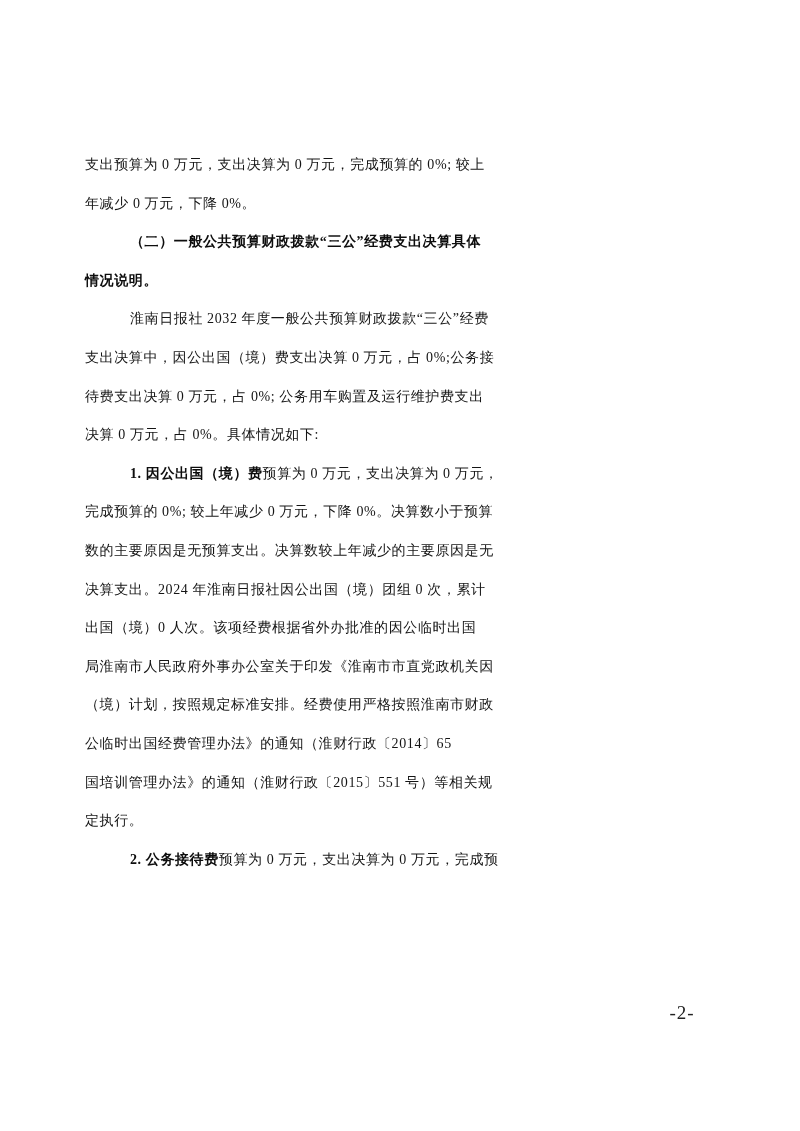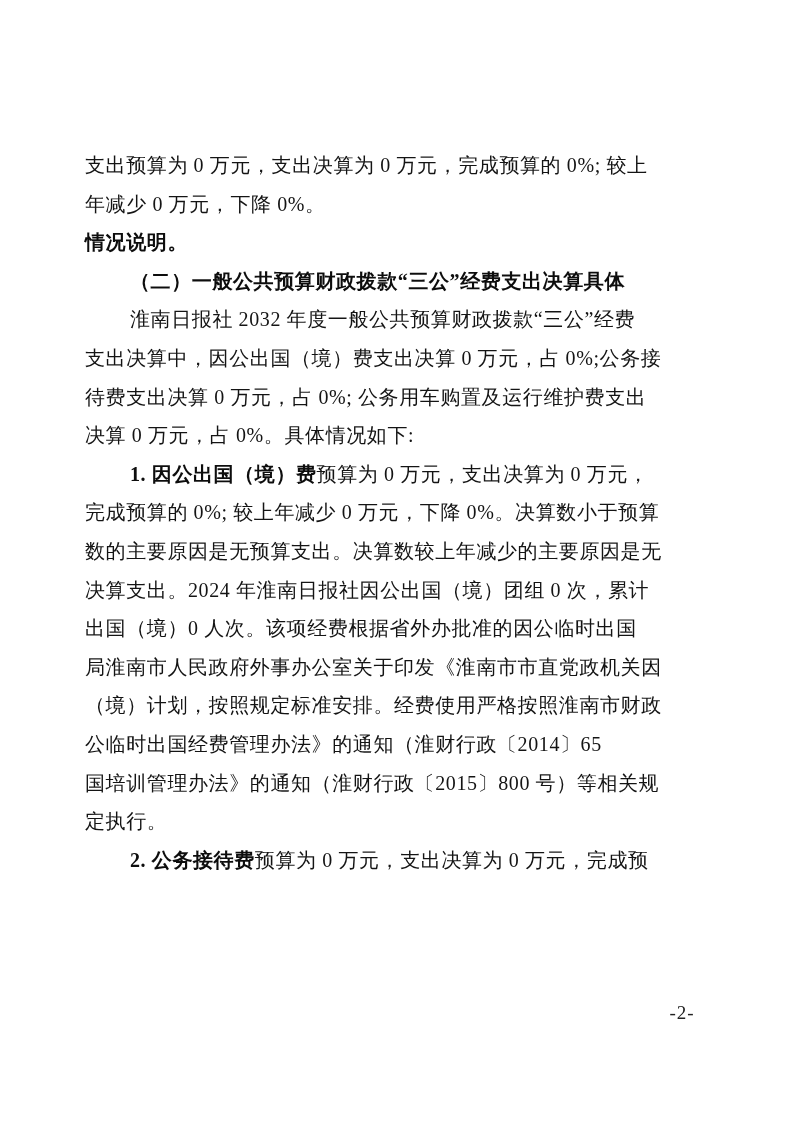--- a/index.html
+++ b/index.html
@@ -18,21 +18,21 @@
   }
   .body-block {
     position: absolute;
     left: 85px;
     top: 146px;
     width: 632px;
   }
   .line {
     height: 38.6px;
     line-height: 38.6px;
-    font-size: 20px;
+    font-size: 14px;
     letter-spacing: 0.6px;
     white-space: nowrap;
     text-align: left;
   }
   .line.indent {
     padding-left: 45px;
   }
   .seg.bold {
     font-weight: 700;
     color: #0d0d0d;
@@ -49,32 +49,32 @@
     color: #222222;
   }
 </style>
 </head>
 <body>
 
 <div class="page">
   <div class="body-block">
       <div class="line"><span class="seg">支出预算为 0 万元，支出决算为 0 万元，完成预算的 0%; 较上</span></div>
       <div class="line"><span class="seg">年减少 0 万元，下降 0%。</span></div>
+      <div class="line indent"><span class="seg bold">（二）一般公共预算财政拨款“三公”经费支出决算具体</span></div>
       <div class="line"><span class="seg bold">情况说明。</span></div>
-      <div class="line indent"><span class="seg bold">（二）一般公共预算财政拨款“三公”经费支出决算具体</span></div>
       <div class="line indent"><span class="seg">淮南日报社 2032 年度一般公共预算财政拨款“三公”经费</span></div>
       <div class="line"><span class="seg">支出决算中，因公出国（境）费支出决算 0 万元，占 0%;公务接</span></div>
       <div class="line"><span class="seg">待费支出决算 0 万元，占 0%; 公务用车购置及运行维护费支出</span></div>
       <div class="line"><span class="seg">决算 0 万元，占 0%。具体情况如下:</span></div>
       <div class="line indent"><span class="seg bold">1. 因公出国（境）费</span><span class="seg">预算为 0 万元，支出决算为 0 万元，</span></div>
       <div class="line"><span class="seg">完成预算的 0%; 较上年减少 0 万元，下降 0%。决算数小于预算</span></div>
       <div class="line"><span class="seg">数的主要原因是无预算支出。决算数较上年减少的主要原因是无</span></div>
       <div class="line"><span class="seg">决算支出。2024 年淮南日报社因公出国（境）团组 0 次，累计</span></div>
       <div class="line"><span class="seg">出国（境）0 人次。该项经费根据省外办批准的因公临时出国</span></div>
       <div class="line"><span class="seg">局淮南市人民政府外事办公室关于印发《淮南市市直党政机关因</span></div>
       <div class="line"><span class="seg">（境）计划，按照规定标准安排。经费使用严格按照淮南市财政</span></div>
       <div class="line"><span class="seg">公临时出国经费管理办法》的通知（淮财行政〔2014〕65</span></div>
-      <div class="line"><span class="seg">国培训管理办法》的通知（淮财行政〔2015〕800 号）等相关规</span></div>
+      <div class="line"><span class="seg">国培训管理办法》的通知（淮财行政〔2015〕551 号）等相关规</span></div>
       <div class="line"><span class="seg">定执行。</span></div>
       <div class="line indent"><span class="seg bold">2. 公务接待费</span><span class="seg">预算为 0 万元，支出决算为 0 万元，完成预</span></div>
     </div>
   <div class="page-number">-2-</div>
 </div>
 
 </body></html>

